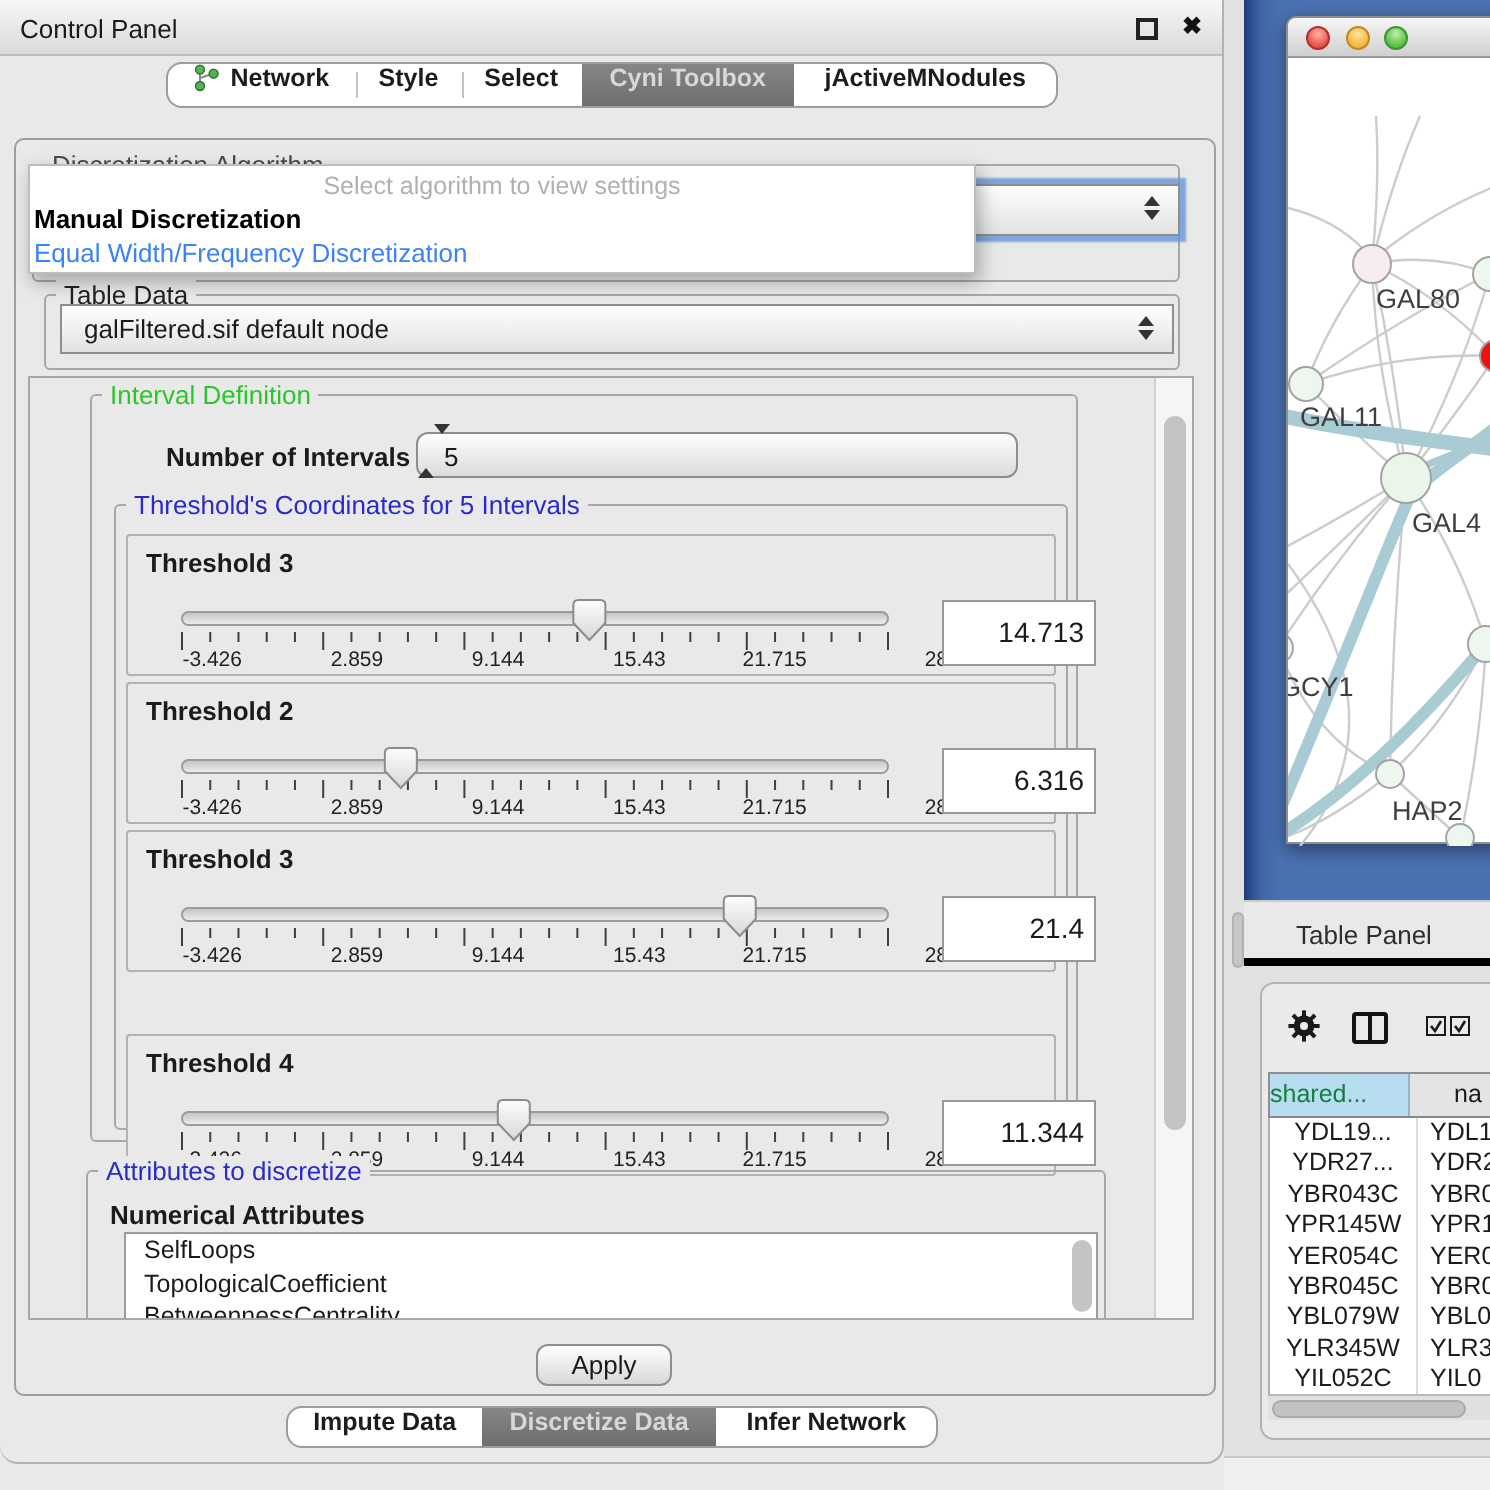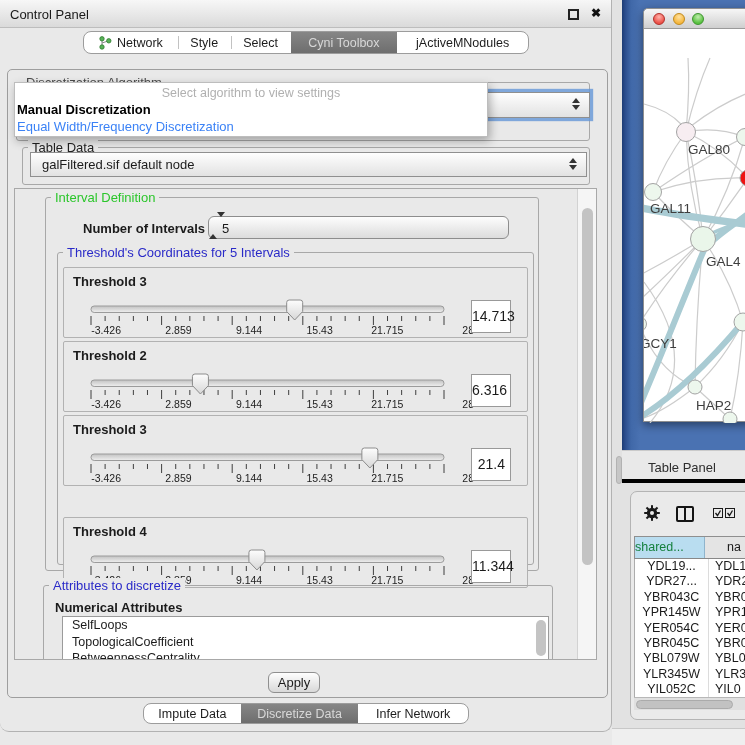--- a/index.html
+++ b/index.html
@@ -8,21 +8,21 @@
 #app{position:relative;width:745px;height:745px;overflow:hidden}
 
 .left-window{position:absolute;left:0;top:0;width:612px;height:732px;background:#e9e9e9;border-right:1px solid #b2b2b2;border-bottom:1px solid #b2b2b2;border-radius:0 0 9px 9px}
 .titlebar{position:absolute;left:0;top:0;width:100%;height:28px;background:linear-gradient(#f7f7f7,#dadada);border-bottom:1px solid #bdbdbd}
 .titlebar .title{position:absolute;left:10px;top:7px;font-size:13px;color:#1a1a1a}
 .float-btn{position:absolute;right:32px;top:9px;width:11px;height:11px;border:2px solid #222;background:transparent}
 .close-btn{position:absolute;right:10px;top:6px;font-size:12px;font-weight:bold;color:#111}
 .tabstrip{position:absolute;display:flex;background:#fff;border:1px solid #9c9c9c;border-radius:8px;overflow:hidden}
 #top-tabs{left:83px;top:31px;width:446px;height:23px}
 #bottom-tabs{left:143px;top:703px;width:326px;height:21px}
-.tab{display:flex;align-items:center;justify-content:center;font-size:12.5px;font-weight:normal;color:#1c1c1c;height:100%}
+.tab{display:flex;justify-content:center;font-size:12.5px;font-weight:bold;color:#1c1c1c;height:100%}
 .tab.selected{background:linear-gradient(#868686,#6e6e6e);color:#d8d8d8}
 .tab.sep-left{background-image:linear-gradient(#c2c2c2,#c2c2c2);background-size:1px 13px;background-position:0 4px;background-repeat:no-repeat}
 .main-panel{position:absolute;left:7px;top:69px;width:601px;height:629px;border:1px solid #9e9e9e;border-radius:5px;background:#e9e9e9}
 .grp{position:absolute;border:1px solid #a8a8a8;border-radius:3px}
 .grp>.legend{position:absolute;top:-8px;left:5px;background:#e9e9e9;padding:0 4px;font-size:13px;line-height:15px;white-space:nowrap}
 .legend.green{color:#2bc62b}
 .legend.blue{color:#2a2ac8}
 .legend.gray{color:#4a4a4a}
 .combo{position:absolute;border:1px solid #8f8f8f;border-radius:0;background:linear-gradient(#fefefe,#e2e2e2);font-size:13px}
 .combo .cval{position:absolute;left:11px;top:4px;white-space:nowrap}
@@ -37,26 +37,26 @@
 .viewport{position:absolute;left:6px;top:118px;width:583px;height:472px;border:1px solid #a8a8a8;background:#e9e9e9;overflow:hidden}
 .vsb{position:absolute;left:562px;top:0;width:19px;height:470px;background:#f5f5f5;border-left:1px solid #d2d2d2}
 .vsb-thumb{position:absolute;left:4px;top:19px;width:11px;height:357px;border-radius:6px;background:#c3c3c3}
 .noi-label{position:absolute;left:37px;top:24px;font-size:13px;font-weight:bold;line-height:14px}
 .spinner{position:absolute;left:162px;top:18px;width:301px;height:23px;border:1px solid #8d8d8d;border-radius:6px;background:linear-gradient(#fdfdfd,#dcdcdc)}
 .spinner .sval{position:absolute;left:13px;top:4px;font-size:13px}
 .th-panel{position:absolute;left:5px;width:465px;height:71px;border:1px solid #b2b2b2;border-radius:2px;background:#e9e9e9}
 .th-label{position:absolute;left:9px;top:6px;font-size:13px;font-weight:bold}
 .th-svg{position:absolute;left:19px;top:30px}
 .tick-label{position:absolute;top:56px;width:60px;text-align:right;font-size:10.5px;font-weight:normal;color:#222}
-.th-value{position:absolute;left:407px;top:32px;width:40px;height:33px;background:#fff;border:1px solid #999;font-size:14px;text-align:right;line-height:31px;padding-right:5px}
+.th-value{position:absolute;left:407px;top:32px;width:77px;height:33px;background:#fff;border:1px solid #999;font-size:14px;text-align:right;line-height:31px;padding-right:5px}
 .attr-sub{position:absolute;left:11px;top:14px;font-size:13px;font-weight:bold}
 .attr-list{position:absolute;left:18px;top:30px;width:487px;height:80px;background:#fff;border:1px solid #9b9b9b;overflow:hidden}
 .attr-item{line-height:16.5px;padding-left:9px;font-size:12.5px}
 .lsb-thumb{position:absolute;right:2px;top:3px;width:10px;height:36px;border-radius:5px;background:#c4c4c4}
-.apply-btn{position:absolute;left:260px;top:602px;width:52px;height:21px;border:1px solid #8f8f8f;border-radius:6px;background:linear-gradient(#fefefe,#d8d8d8);font-size:13px;text-align:center;line-height:19px}
+.apply-btn{position:absolute;left:260px;top:602px;width:68px;height:21px;border:1px solid #8f8f8f;border-radius:6px;background:linear-gradient(#fefefe,#d8d8d8);font-size:13px;text-align:center;line-height:19px}
 
 .right{position:absolute;left:612px;top:0;width:133px;height:745px;background:#e2e2e2;overflow:hidden}
 .desktop{position:absolute;left:10px;top:0;width:123px;height:450px;background:linear-gradient(90deg,#1d3c74 0px,#2a4c8c 3px,#4068a8 9px,#4a72b2 18px)}
 .net-window{position:absolute;left:21px;top:8px;width:112px;height:414px;background:#fff;border:1px solid #8f8f8f;border-right:none;border-radius:5px 0 0 0;box-shadow:0 3px 10px rgba(0,0,0,.45)}
 .net-titlebar{position:absolute;left:0;top:0;width:100%;height:20px;background:linear-gradient(#f6f6f6,#cfcfcf);border-bottom:1px solid #9a9a9a;border-radius:5px 0 0 0}
 .tl{position:absolute;top:4px;width:12px;height:12px;border-radius:50%;border:1px solid rgba(0,0,0,.35)}
 .net-content{position:absolute;left:0;top:21px;width:112px;height:393px;overflow:hidden}
 .tp-bar{position:absolute;left:10px;top:450px;width:123px;height:33px;background:#e9e9e9;border-top:1px solid #cacaca;border-bottom:4px solid #000000}
 .tp-bar .tp-title{position:absolute;left:26px;top:9px;font-size:13px;color:#2e2e2e}
 .grip{position:absolute;left:4px;top:456px;width:6px;height:28px;border-radius:3px;background:#c6c6c6;border:1px solid #b2b2b2}

